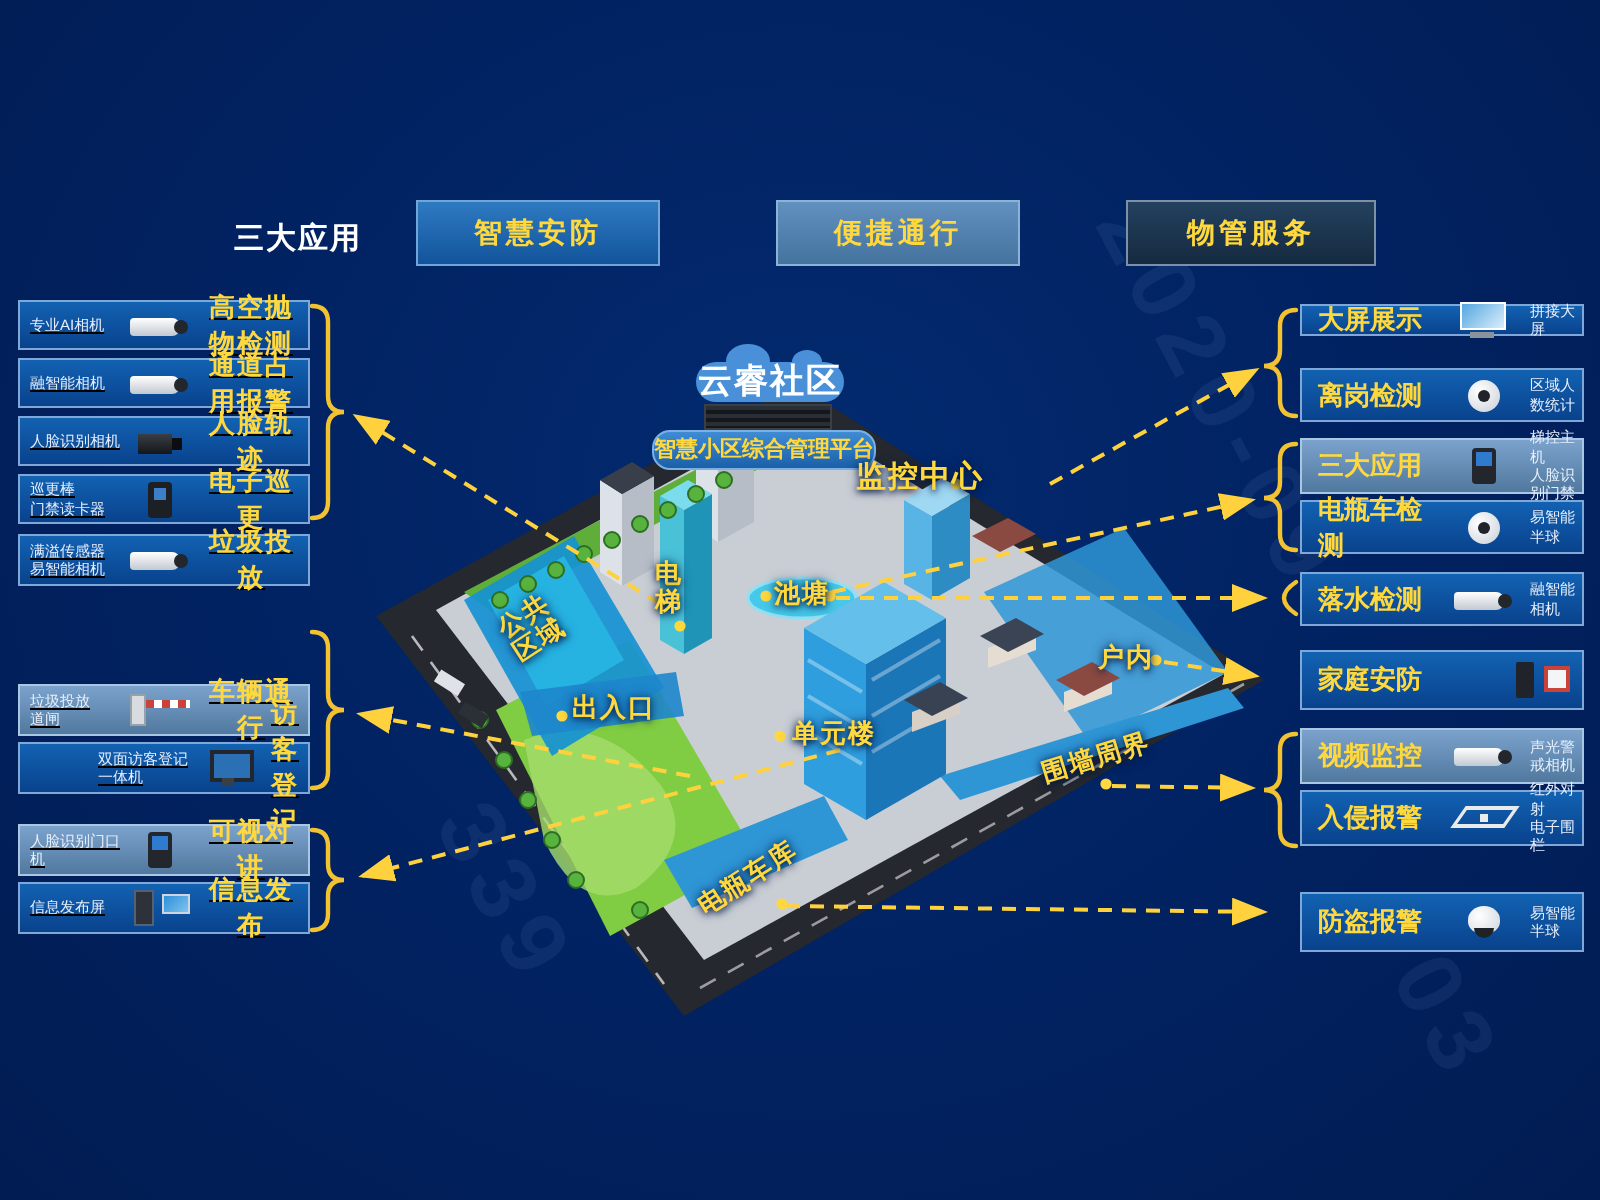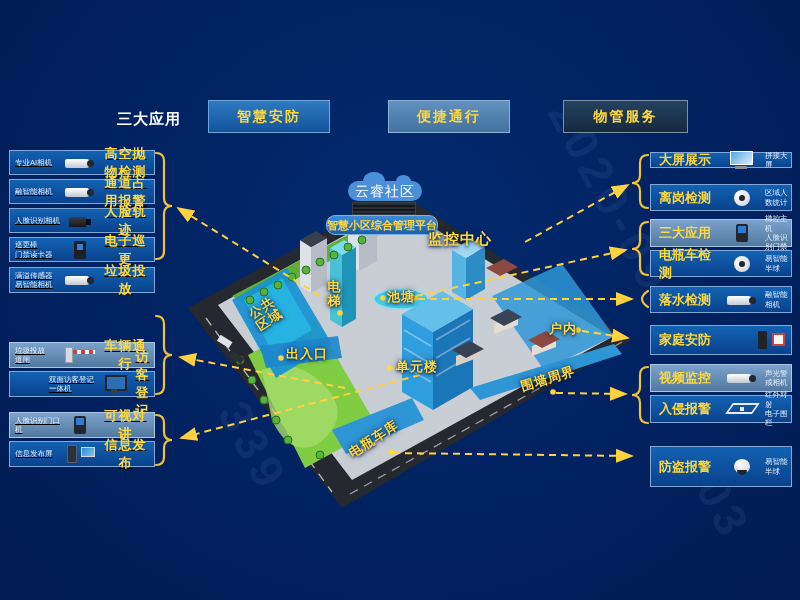--- a/index.html
+++ b/index.html
@@ -56,21 +56,21 @@
   .ic-fence::after{left:17px;top:9px;width:4px;height:4px;background:#e8eaec;}
   .ic-turret::before{left:11px;top:3px;width:16px;height:14px;border-radius:50% 50% 45% 45%;background:radial-gradient(circle at 35% 35%,#ffffff,#d0d6dc);}
   .ic-turret::after{left:14px;top:14px;width:10px;height:5px;border-radius:0 0 5px 5px;background:#1f2328;}
 
   
   .mlabel{position:absolute;color:#ffd83d;font-weight:bold;font-size:13px;line-height:1.1;white-space:pre-line;
           text-shadow:0 1px 3px rgba(0,20,60,.95),0 0 6px rgba(0,40,100,.85);letter-spacing:1px;}
   .cloud{position:absolute;left:348px;top:181px;width:74px;height:20px;background:#4a90d9;border-radius:12px;}
   .cloud::before{content:"";position:absolute;left:15px;top:-9px;width:22px;height:17px;border-radius:50%;background:#4a90d9;}
   .cloud::after{content:"";position:absolute;right:11px;top:-6px;width:15px;height:12px;border-radius:50%;background:#4a90d9;}
-  .cloud span{position:relative;z-index:2;display:block;text-align:center;color:#fff;font-size:14px;font-weight:normal;line-height:20px;letter-spacing:1px;}
+  .cloud span{position:relative;z-index:2;display:block;text-align:center;color:#fff;font-size:17px;font-weight:bold;line-height:20px;letter-spacing:1px;}
   .rack{position:absolute;left:352px;top:202px;width:62px;height:11px;border:1px solid #3a3f46;
         background:repeating-linear-gradient(180deg,#2a2e35 0 2px,#14171c 2px 4px);}
   .platform{position:absolute;left:326px;top:215px;width:110px;height:18px;border-radius:9px;text-align:center;
         background:linear-gradient(180deg,#3f8cd4,#1b60a8);border:1px solid #7ab0e4;color:#ffd83d;font-weight:bold;font-size:11px;line-height:18px;}
 
   
   .wm{position:absolute;color:rgba(170,195,240,.08);font-size:46px;font-weight:bold;
       transform:rotate(62deg);transform-origin:left top;pointer-events:none;letter-spacing:6px;}
 
   svg.layer{position:absolute;left:0;top:0;}
@@ -301,21 +301,21 @@
     <span class="lbl">视频监控</span>
     <span class="ic ic-bullet"></span>
     <span class="dev">声光警戒相机</span>
   </div>
   <div class="rrow" style="top:395px;height:28px;">
     <span class="lbl">入侵报警</span>
     <span class="ic ic-fence"></span>
     <span class="dev">红外对射
 电子围栏</span>
   </div>
-  <div class="rrow" style="top:446px;height:41px;">
+  <div class="rrow" style="top:446px;height:30px;">
     <span class="lbl">防盗报警</span>
     <span class="ic ic-turret"></span>
     <span class="dev">易智能半球</span>
   </div>
 
   <div class="cloud">
     <span>云睿社区</span>
   </div>
   <div class="rack"></div>
   <div class="platform">智慧小区综合管理平台</div>

